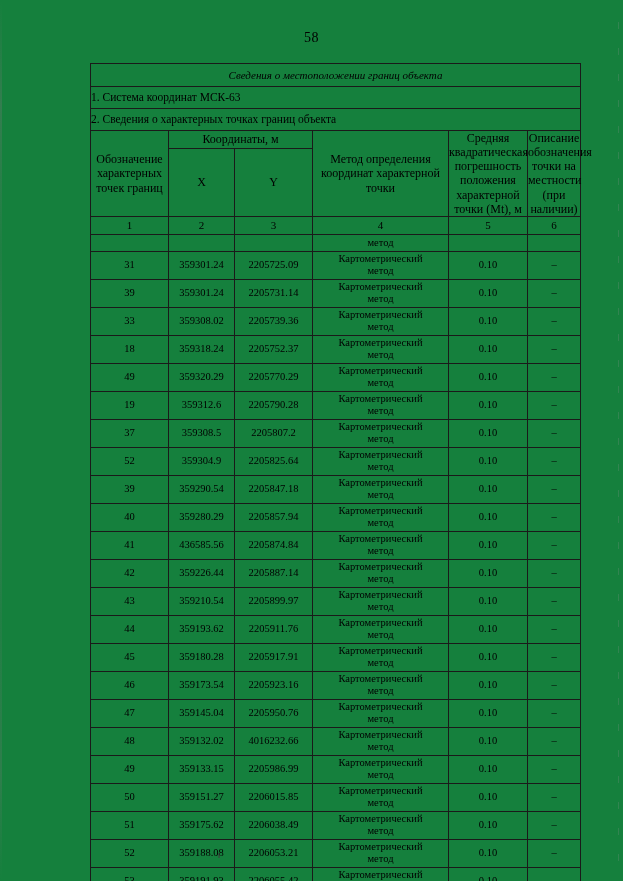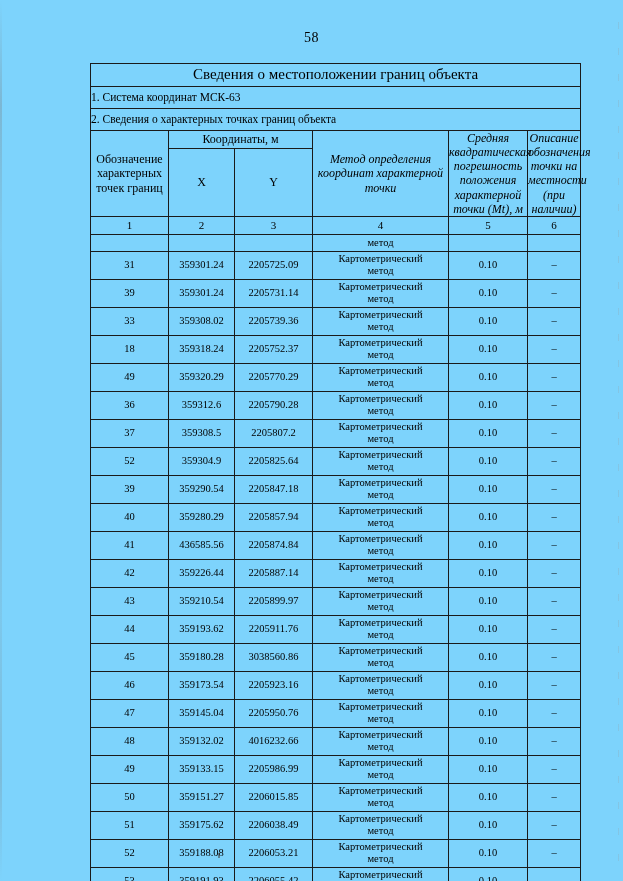--- a/index.html
+++ b/index.html
@@ -12,21 +12,21 @@
     background: #ffffff;
     font-family: "Liberation Serif", "DejaVu Serif", serif;
     color: #000000;
     position: relative;
     overflow: hidden;
   }
   
   .page {
     position: absolute;
     inset: 0;
-    background: #7dd3fc;
+    background: #15803d;
   }
   .page-number {
     position: absolute;
     top: 30px;
     left: 0;
     width: 623px;
     text-align: center;
     font-size: 14px;
     letter-spacing: 0.4px;
   }
@@ -73,22 +73,23 @@
   table.doc td {
     border: 1px solid #1a1a1a;
     padding: 0;
     vertical-align: middle;
     line-height: 1.18;
   }
 
   .title-cell {
     text-align: center;
     height: 22px;
-    font-size: 15px;
+    font-size: 11px;
     padding: 2px 0;
+    font-style: italic;
   }
   .section-cell {
     text-align: left;
     height: 21px;
     padding: 2px 0 2px 4px;
     font-size: 11.5px;
   }
 
   .hdr {
     text-align: center;
@@ -96,21 +97,20 @@
     padding: 2px 1px;
   }
   .hdr-tall {
     height: 76px;
     vertical-align: top;
     padding-top: 3px;
   }
   .hdr-mid {
     height: 76px;
     vertical-align: middle;
-    font-style: italic;
   }
   .hdr-coord-group {
     height: 15px;
     vertical-align: middle;
   }
   .hdr-xy {
     height: 61px;
     vertical-align: middle;
     text-align: center;
   }
@@ -285,21 +285,21 @@
             <td>359320.29</td>
             <td>2205770.29</td>
             <td class="method">
               <div>Картометрический</div>
               <div>метод</div>
             </td>
             <td>0.10</td>
             <td class="dash">–</td>
           </tr>
           <tr class="data">
-            <td>36</td>
+            <td>19</td>
             <td>359312.6</td>
             <td>2205790.28</td>
             <td class="method">
               <div>Картометрический</div>
               <div>метод</div>
             </td>
             <td>0.10</td>
             <td class="dash">–</td>
           </tr>
           <tr class="data">
@@ -386,21 +386,21 @@
             <td class="method">
               <div>Картометрический</div>
               <div>метод</div>
             </td>
             <td>0.10</td>
             <td class="dash">–</td>
           </tr>
           <tr class="data">
             <td>45</td>
             <td>359180.28</td>
-            <td>3038560.86</td>
+            <td>2205917.91</td>
             <td class="method">
               <div>Картометрический</div>
               <div>метод</div>
             </td>
             <td>0.10</td>
             <td class="dash">–</td>
           </tr>
           <tr class="data">
             <td>46</td>
             <td>359173.54</td>

